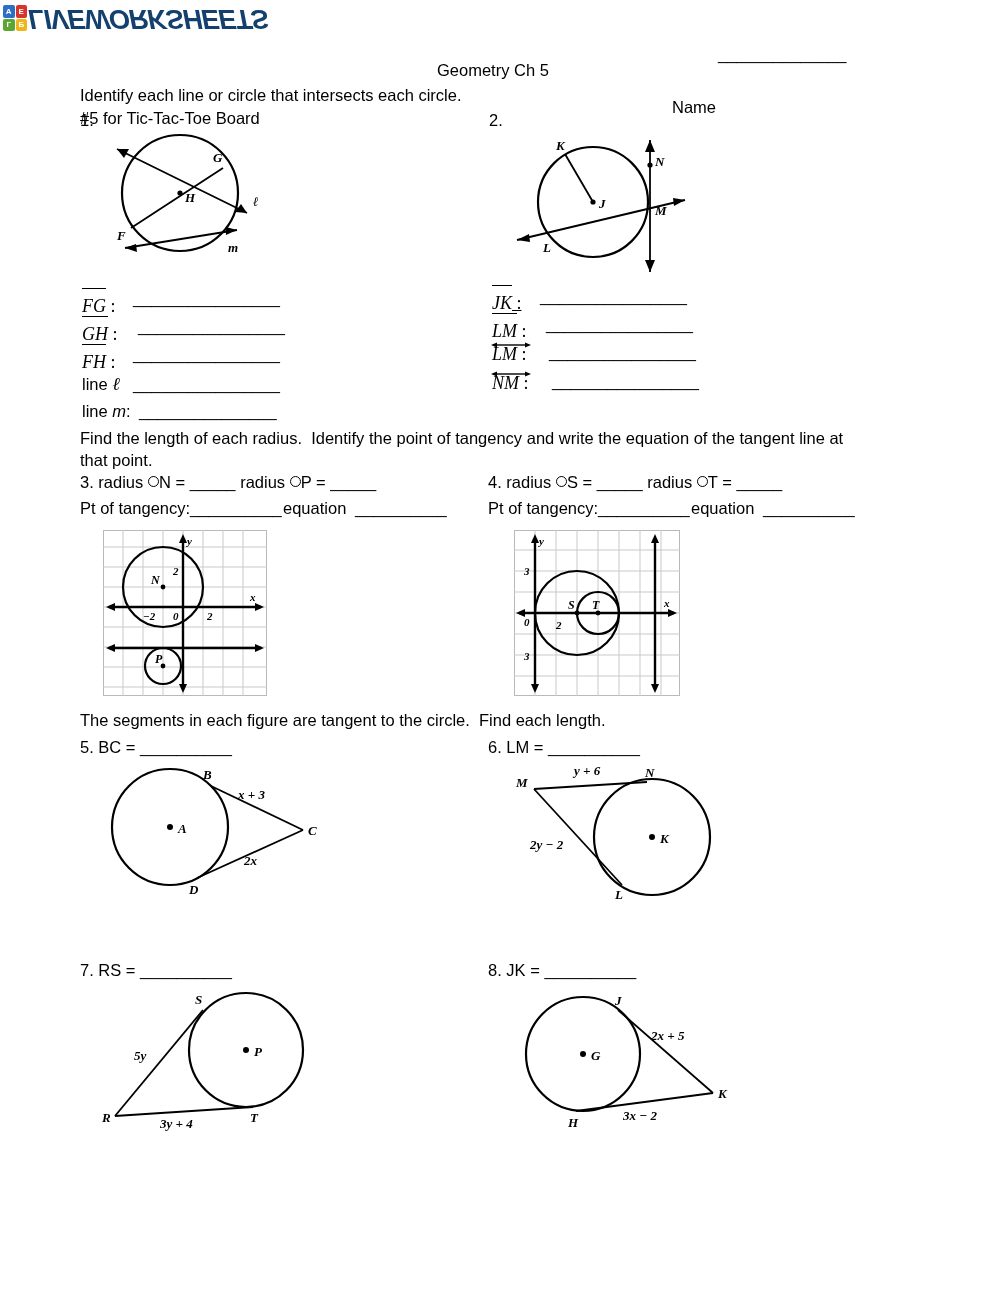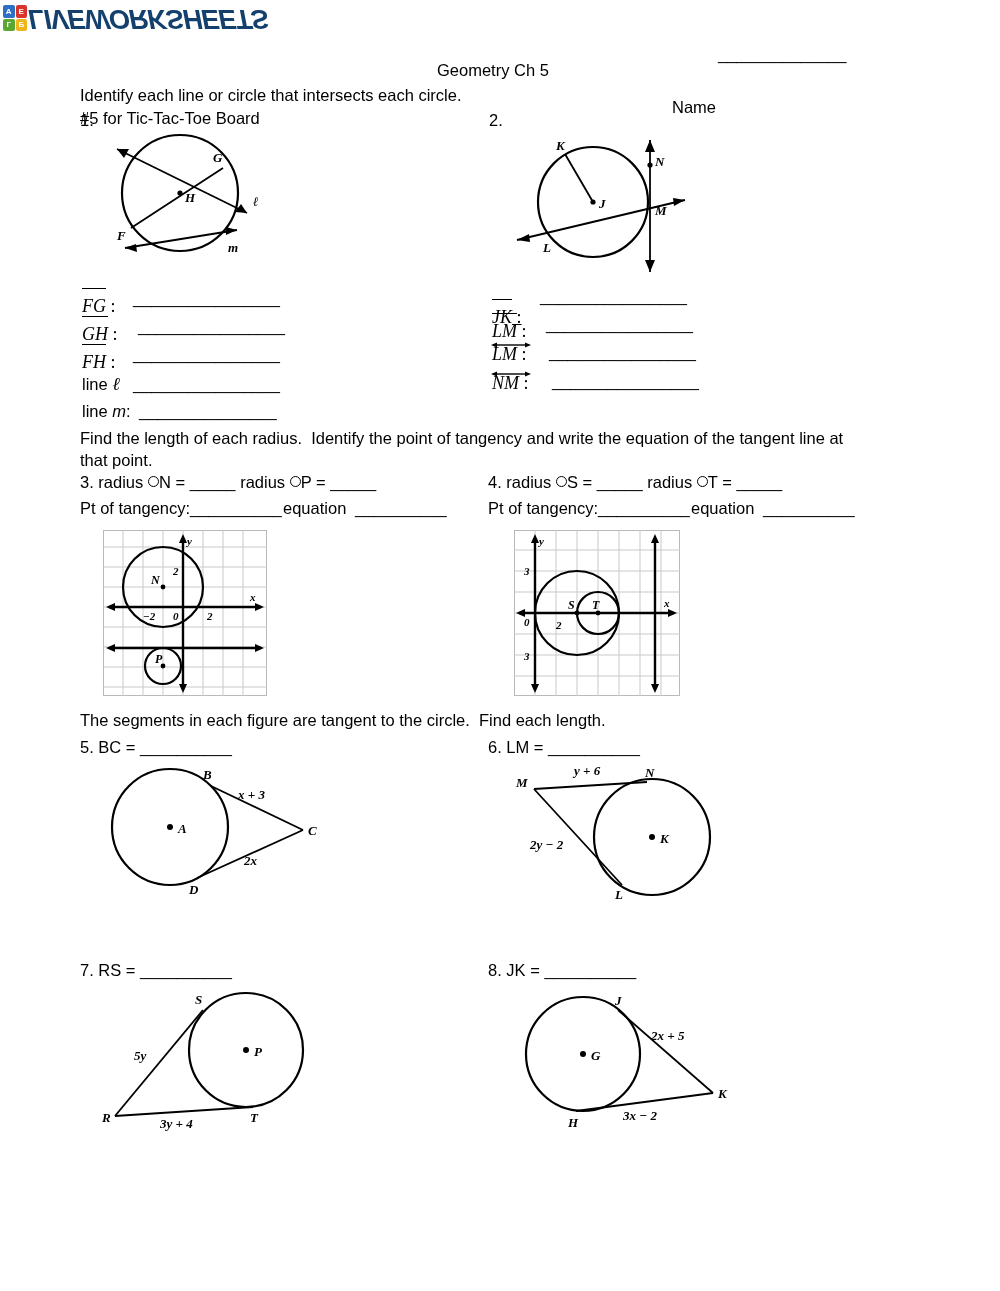--- a/index.html
+++ b/index.html
@@ -206,21 +206,21 @@
 
 <div class="mathlbl" style="left:82px; top:344px;"><span class="ovl">FH</span><span style="font-style:normal"> :</span></div>
 <div class="txt" style="left:133px; top:344px;">________________</div>
 
 <div class="txt" style="left:82px; top:374px;">line <span class="ital" style="font-family:'Liberation Serif',serif;font-size:18px">ℓ</span></div>
 <div class="txt" style="left:133px; top:374px;">________________</div>
 
 <div class="txt" style="left:82px; top:401px;">line <span class="ital">m</span>:</div>
 <div class="txt" style="left:139px; top:401px;">_______________</div>
 
-<div class="mathlbl" style="left:492px; top:299px;text-decoration:underline;"><span class="ovl">JK</span><span style="font-style:normal"> :</span></div>
+<div class="mathlbl" style="left:492px; top:285px;text-decoration:underline;"><span class="ovl">JK</span><span style="font-style:normal"> :</span></div>
 <div class="txt" style="left:540px; top:286px;">________________</div>
 
 <div class="mathlbl" style="left:492px; top:313px;"><span class="ovl">LM</span><span style="font-style:normal"> :</span></div>
 <div class="txt" style="left:546px; top:314px;">________________</div>
 
 <div class="mathlbl" style="left:492px; top:341px;"><span class="arr"><svg class="ax" viewBox="0 0 40 6" preserveAspectRatio="none">
         <line x1="4" y1="3" x2="36" y2="3" stroke="#000" stroke-width="1.4"></line>
         <polygon points="0,3 6,0.4 6,5.6" fill="#000"></polygon>
         <polygon points="40,3 34,0.4 34,5.6" fill="#000"></polygon>
       </svg>LM</span><span style="font-style:normal"> :</span></div>

